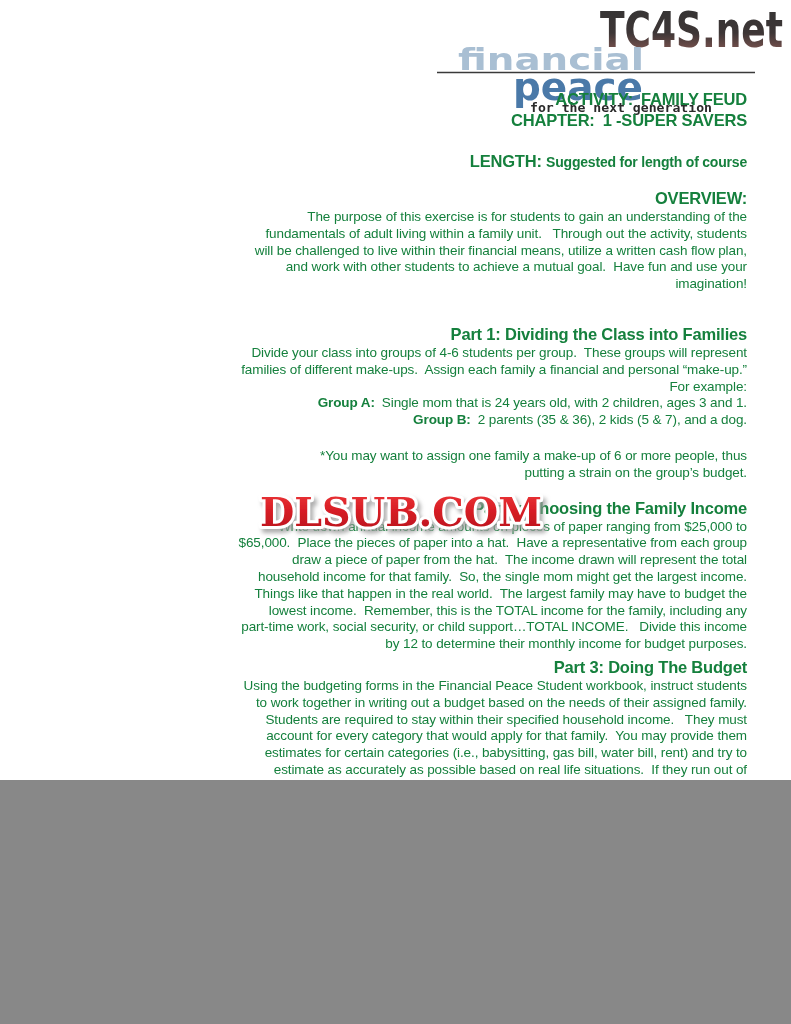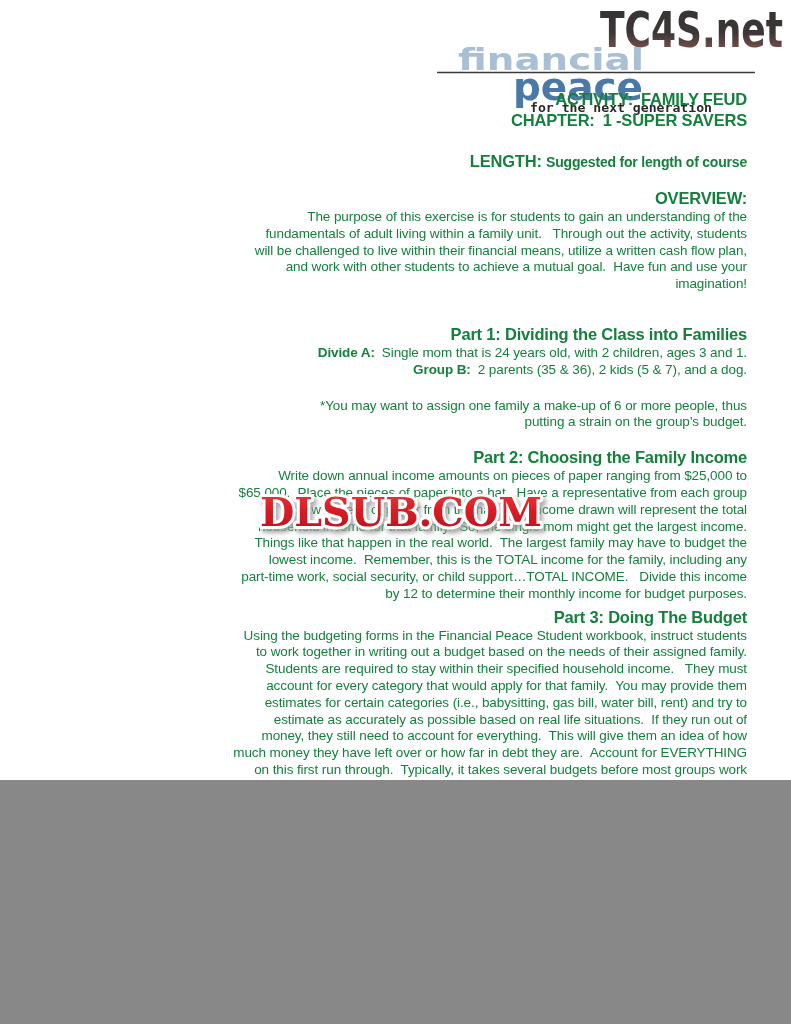--- a/index.html
+++ b/index.html
@@ -72,22 +72,25 @@
     </div>
 
     <div class="sec-head mt-overview">OVERVIEW:</div>
     <div class="body-text">The purpose of this exercise is for students to gain an understanding of the
 fundamentals of adult living within a family unit.   Through out the activity, students
 will be challenged to live within their financial means, utilize a written cash flow plan,
 and work with other students to achieve a mutual goal.  Have fun and use your
 imagination!</div>
 
     <div class="sec-head mt-part1">Part 1:  Dividing the Class into Families</div>
+    <div class="body-text">Divide your class into groups of 4-6 students per group.  These groups will represent
+families of different make-ups.  Assign each family a financial and personal “make-up.”
+For example:</div>
     <div class="group-line">
-      <b>Divide A:</b><span>Single mom that is 24 years old, with 2 children, ages 3 and 1.</span>
+      <b>Group A:</b><span>Single mom that is 24 years old, with 2 children, ages 3 and 1.</span>
     </div>
     <div class="group-line">
       <b>Group B:</b><span>2 parents (35 &amp; 36), 2 kids (5 &amp; 7), and a dog.</span>
     </div>
     <div class="body-text note">*You may want to assign one family a make-up of 6 or more people, thus
 putting a strain on the group’s budget.</div>
 
 
     <div class="sec-head mt-part2">Part 2: Choosing the Family Income</div>
     <div class="body-text">Write down annual income amounts on pieces of paper ranging from $25,000 to

